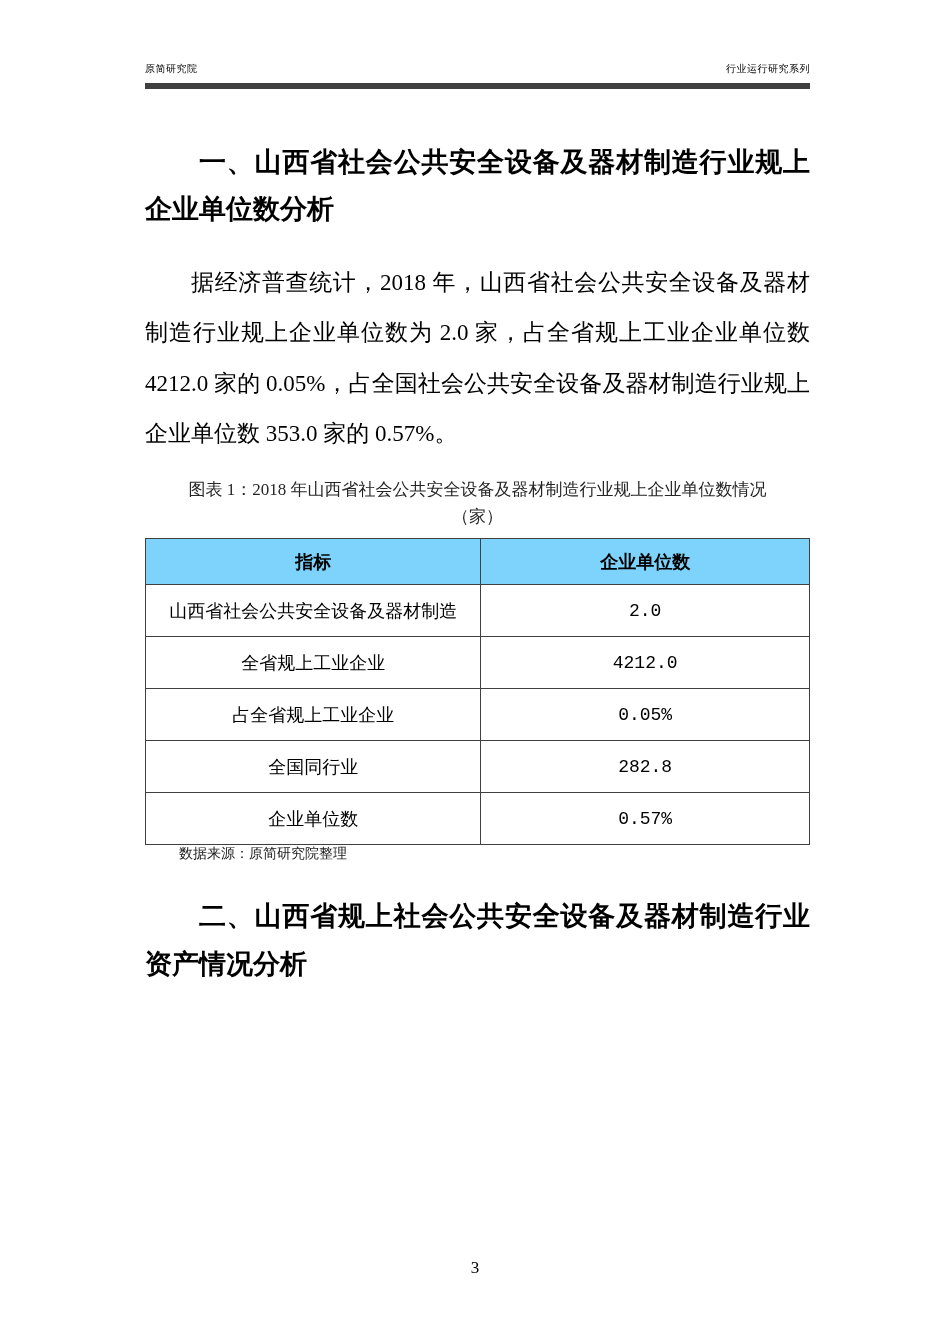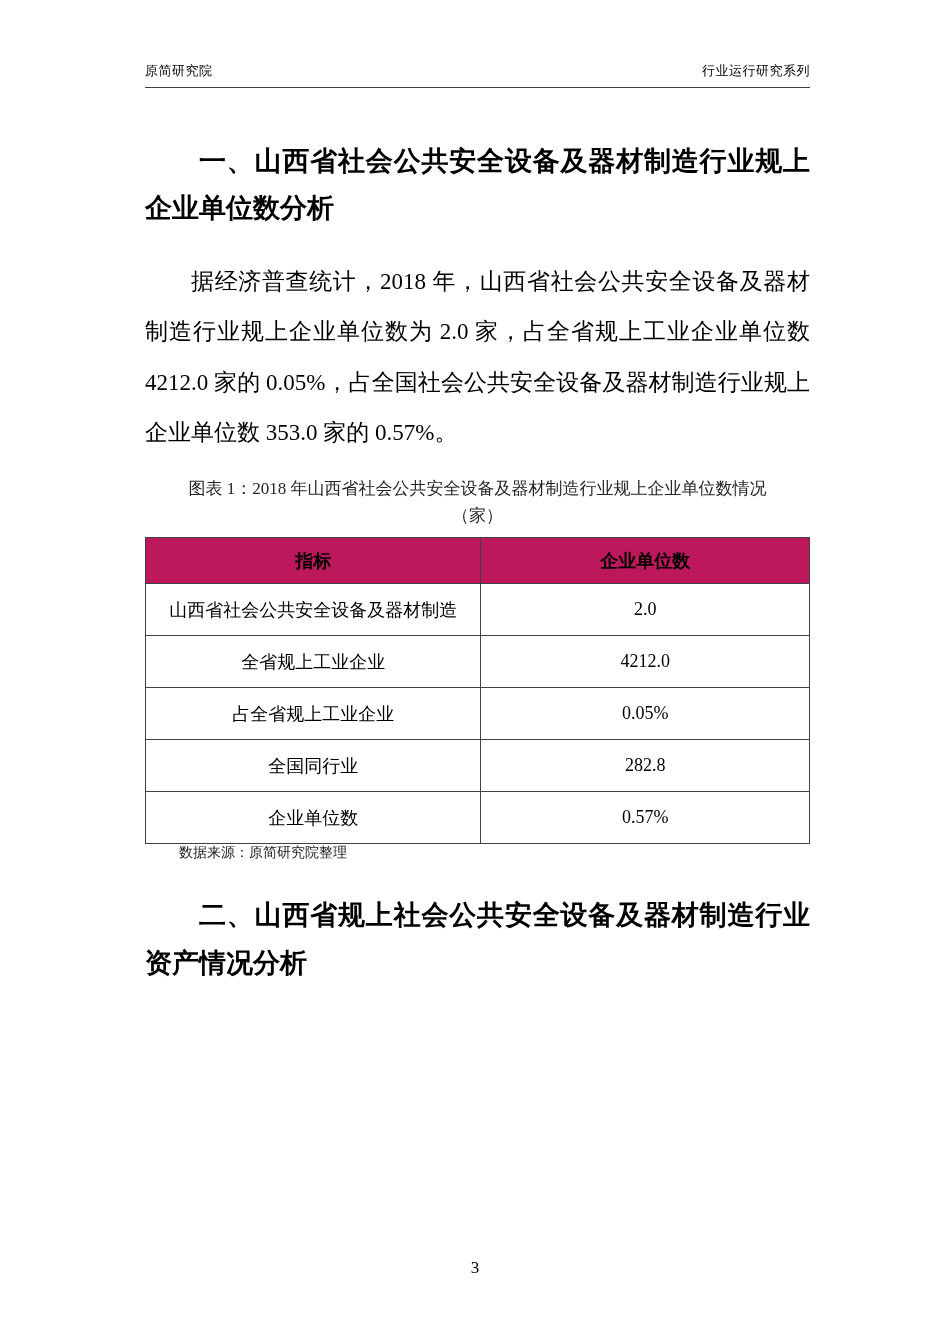--- a/index.html
+++ b/index.html
@@ -15,23 +15,23 @@
     font-family: "Liberation Serif", "DejaVu Serif", serif;
   }
   .inner { padding: 0 140px 0 145px; }
 
   .doc-header {
     display: flex;
     justify-content: space-between;
     align-items: flex-end;
     padding-top: 62px;
     padding-bottom: 7px;
-    border-bottom: 1px solid #404040;
+    border-bottom: 6px solid #404040;
     font-family: "Liberation Sans", "DejaVu Sans", sans-serif;
-    font-size: 13px;
+    font-size: 10px;
     letter-spacing: 0.5px;
   }
 
   .h1 {
     margin-top: 52px;
     font-size: 27px;
     font-weight: 700;
     line-height: 1.75;
     text-indent: 2em;
     text-align: justify;
@@ -78,33 +78,33 @@
     margin-top: 8px;
   }
   table.data-table th,
   table.data-table td {
     border: 1px solid #404040;
     text-align: center;
     vertical-align: middle;
     padding: 0 8px;
   }
   table.data-table th {
-    background: #be185d;
+    background: #7dd3fc;
     height: 46px;
     font-size: 18px;
     font-weight: 700;
     font-family: "Liberation Sans", "DejaVu Sans", sans-serif;
   }
   table.data-table td { height: 52px; font-size: 18px; }
   table.data-table td.cell-label {
     font-weight: 400;
     font-family: "Liberation Sans", "DejaVu Sans", sans-serif;
   }
   table.data-table td.cell-value {
-    font-family: Liberation Serif, serif;
+    font-family: Liberation Mono, monospace;
   }
   table.data-table col.col-left  { width: 50.5%; }
   table.data-table col.col-right { width: 49.5%; }
 
   .source {
     padding-left: 34px;
     font-size: 14px;
     color: #1a1a1a;
   }
 

